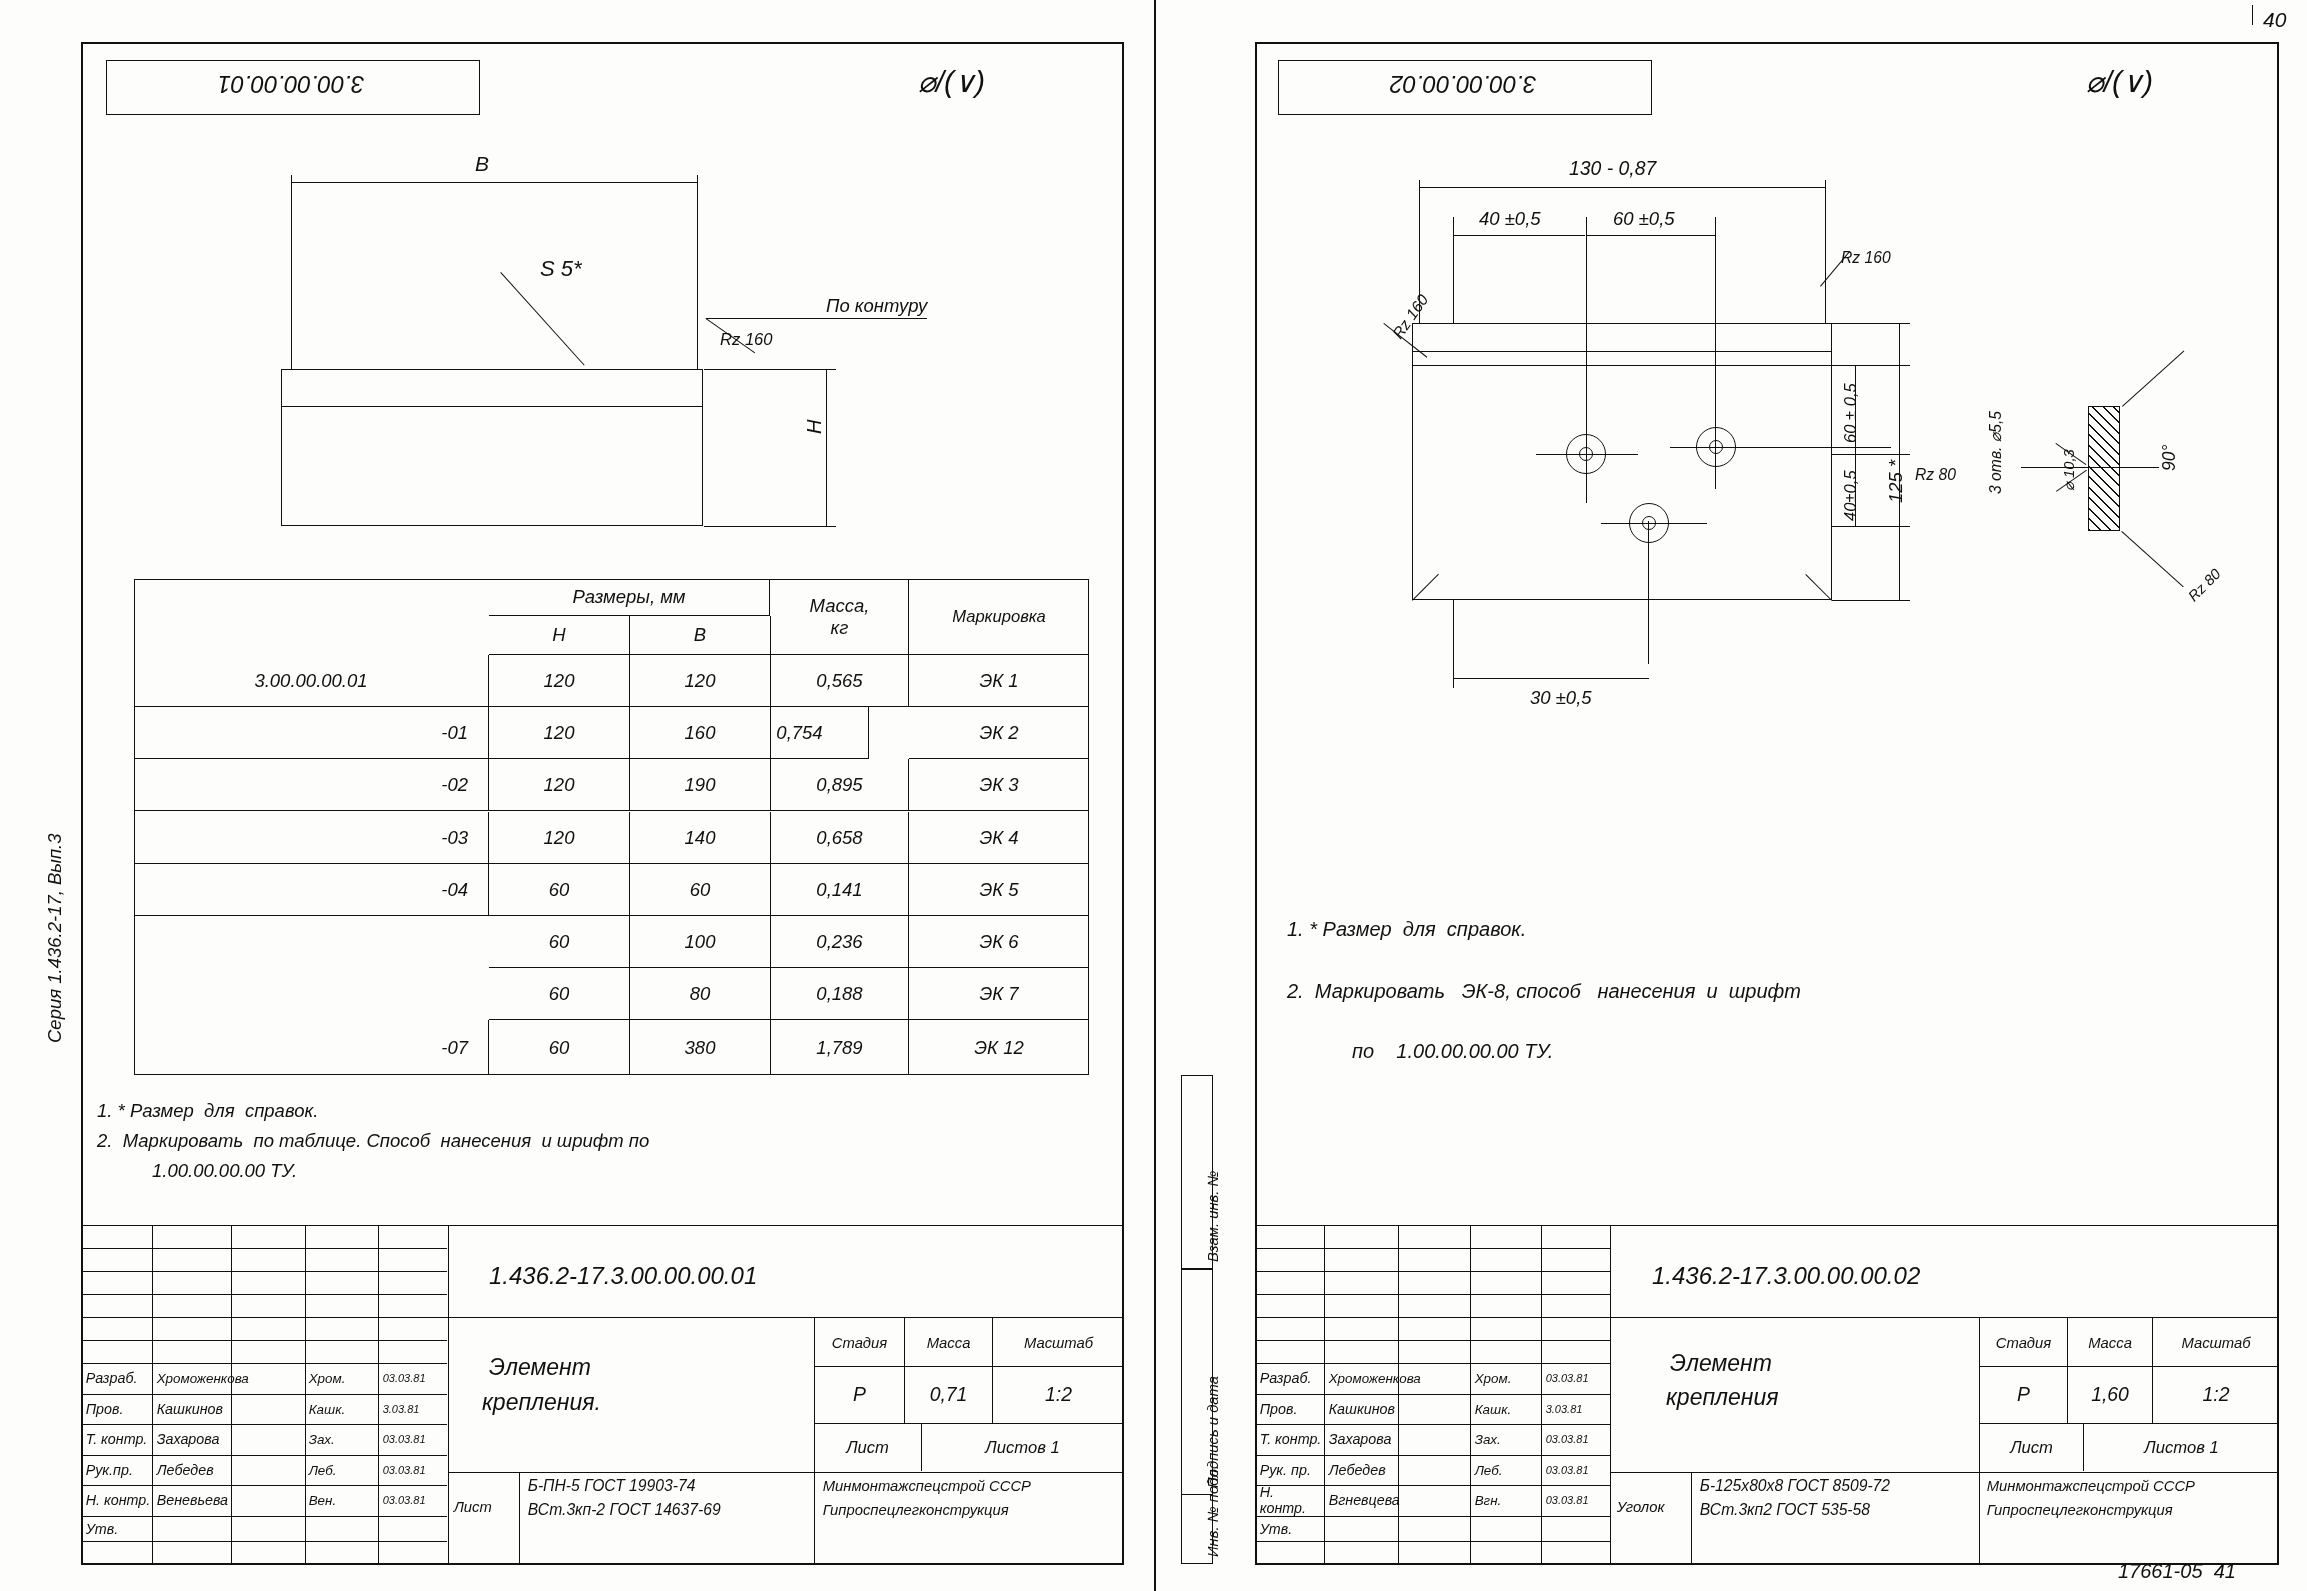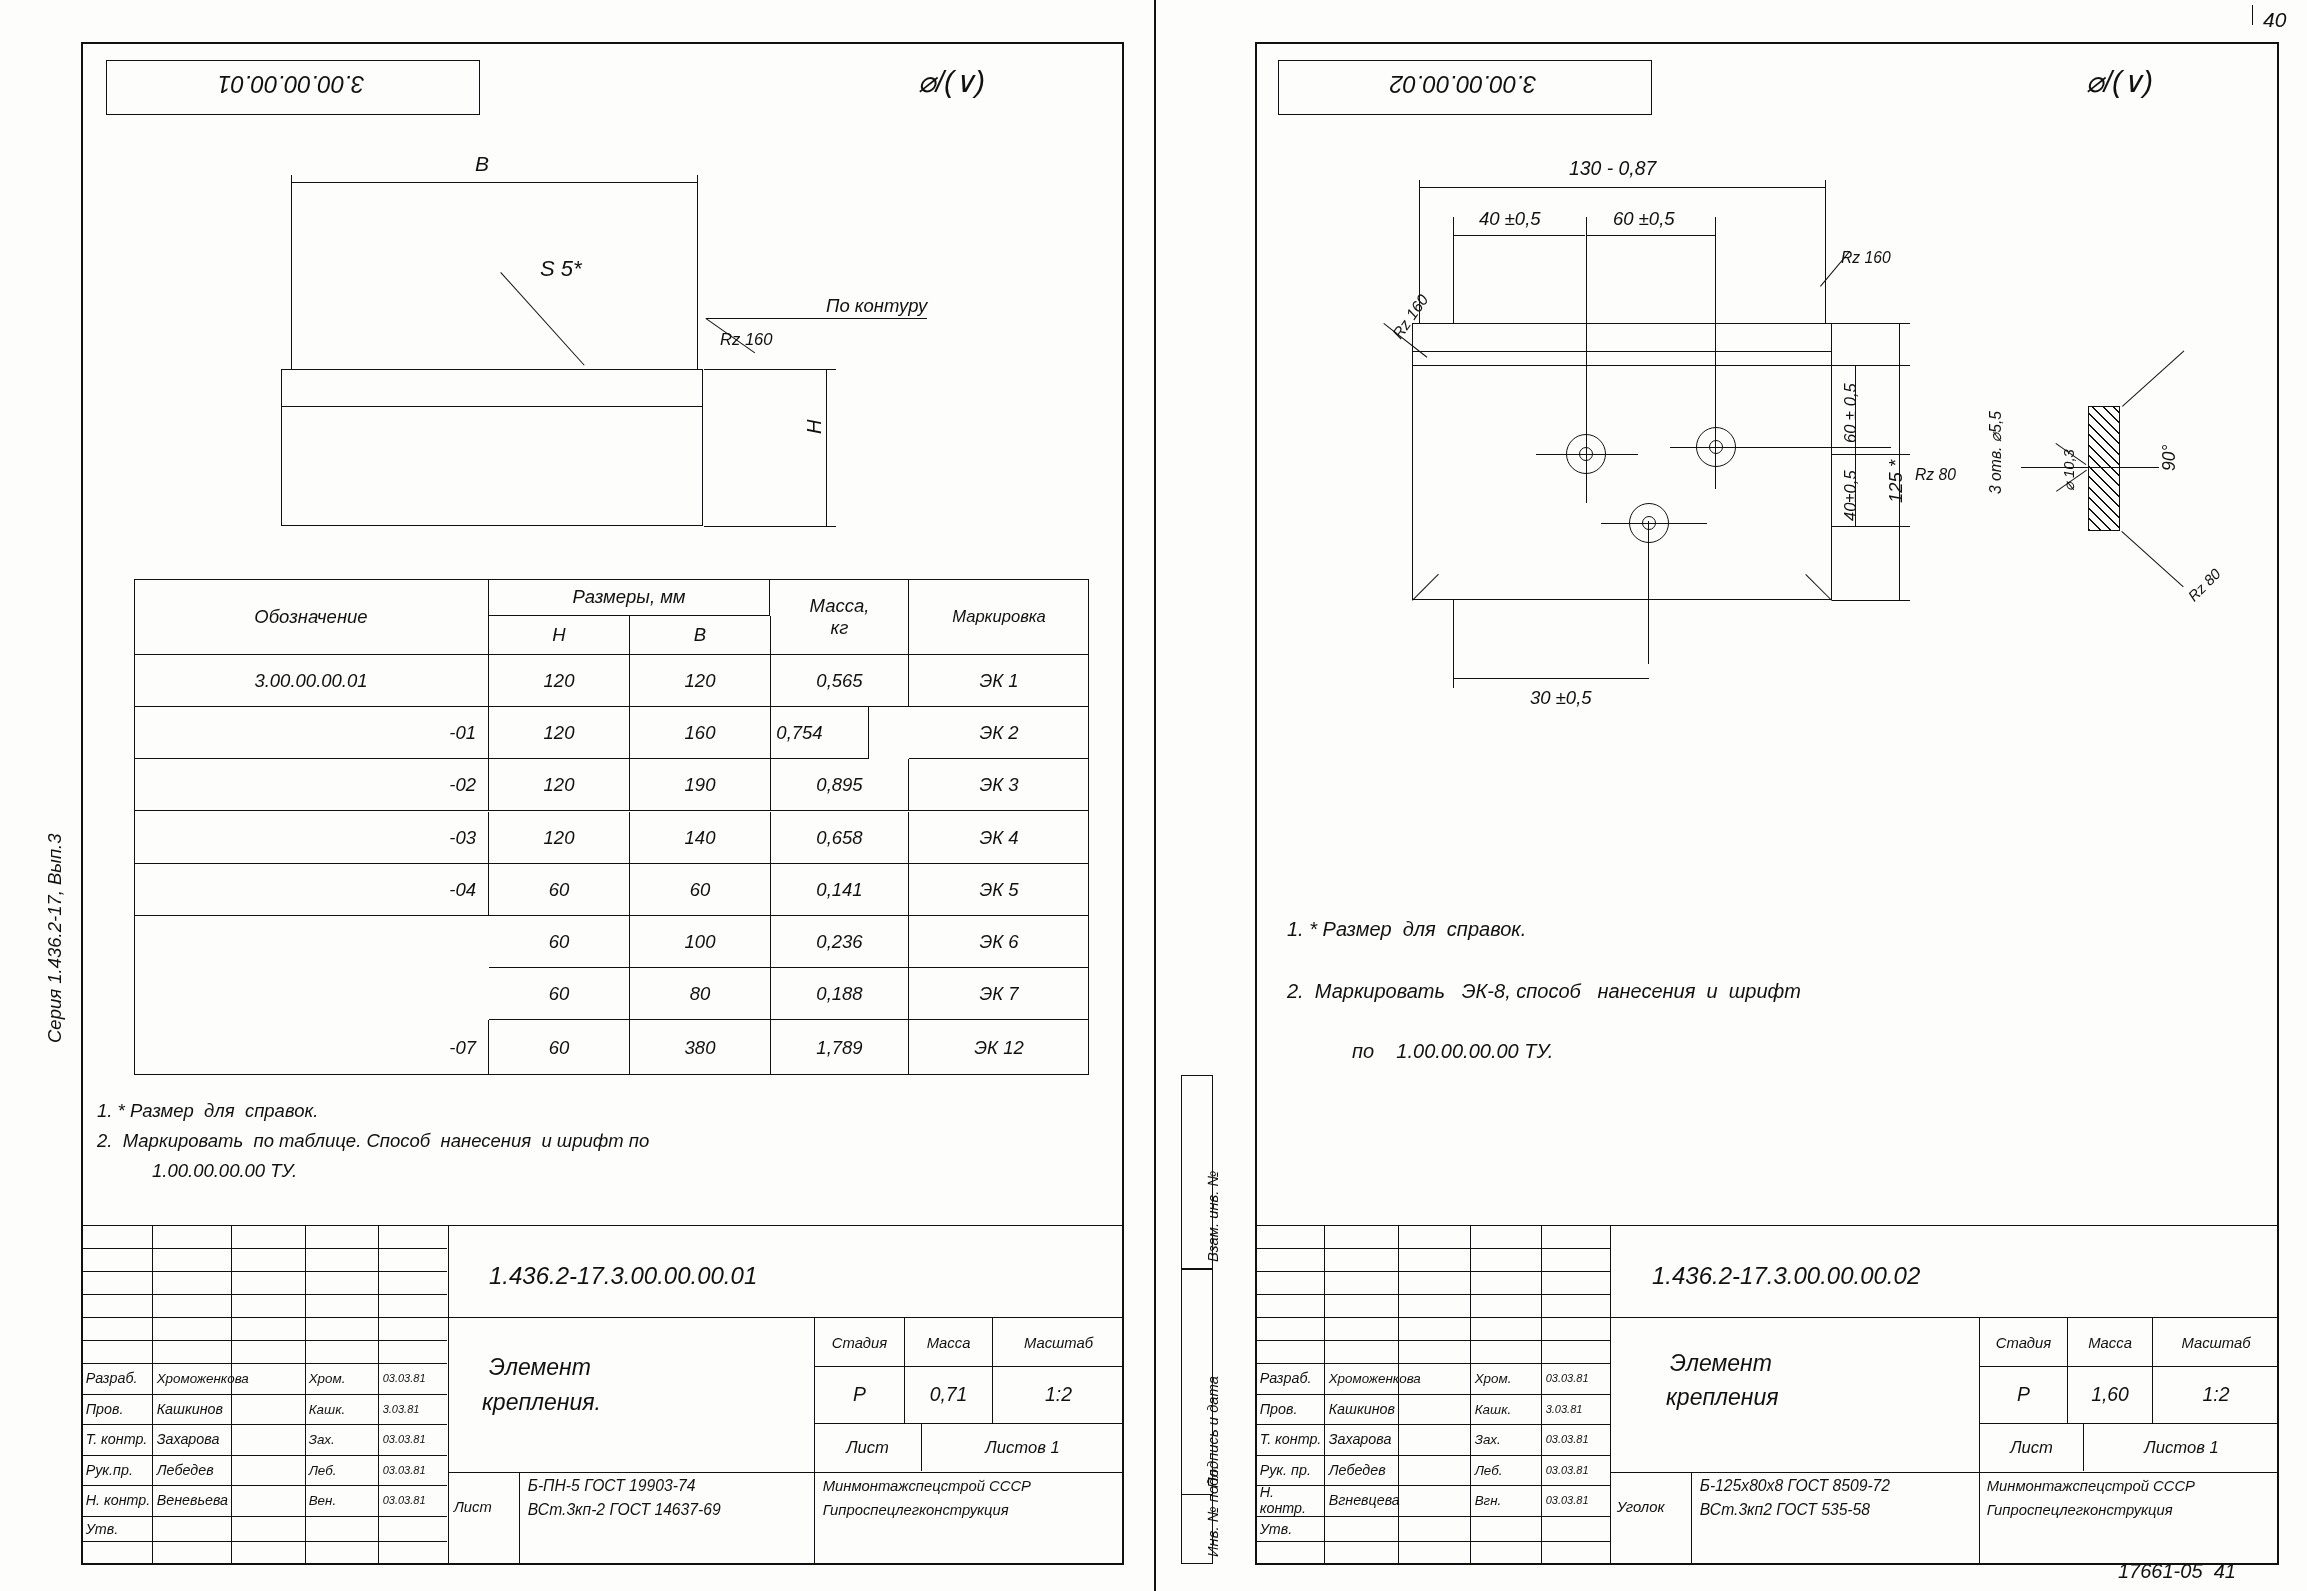--- a/index.html
+++ b/index.html
@@ -14,21 +14,21 @@
   .txt{position:absolute;white-space:pre;font-family:"Liberation Sans", sans-serif;}
   .it{font-style:italic;}
 
   
   .bx{position:absolute;border:1.4px solid #111;box-sizing:border-box;}
   .bx2{position:absolute;border:2.3px solid #111;box-sizing:border-box;}
 
   
   .cell{position:absolute;box-sizing:border-box;border-right:1.4px solid #111;border-bottom:1.4px solid #111;
         display:flex;align-items:center;justify-content:center;font-size:18.5px;font-style:italic;}
-  .cell.r{justify-content:flex-end;padding-right:12px;}
+  .cell.r{justify-content:flex-end;padding-right:20px;}
 
   .sheetcell{position:absolute;box-sizing:border-box;border-right:1.4px solid #111;border-bottom:1.4px solid #111;
         display:flex;align-items:center;font-size:14.8px;font-style:italic;padding-left:3.7px;}
   .sheetcell.c{justify-content:center;padding-left:0;}
 
   .hatch{background:repeating-linear-gradient(45deg,#111 0 1.4px,transparent 1.4px 7.4px);}
 
   .circ{position:absolute;border:1.4px solid #111;border-radius:50%;box-sizing:border-box;}
 </style>
 </head>
@@ -67,21 +67,20 @@
   <div class="ln" style="left:501px;top:272px;width:125px;height:1.4px;transform:rotate(48deg);transform-origin:0 0;"></div>
   <div class="txt it" style="left:540px;top:256px;font-size:22px;">S 5*</div>
 
   <div class="ln h" style="left:706px;top:318px;width:221px;"></div>
   <div class="ln" style="left:706px;top:318px;width:60px;height:1.4px;transform:rotate(35deg);transform-origin:0 0;"></div>
   <div class="txt it" style="left:826px;top:295px;font-size:18.5px;">По контуру</div>
   <div class="txt it" style="left:720px;top:330px;font-size:16.6px;">Rz 160</div>
 
   <div class="bx" style="left:134px;top:579px;width:955px;height:496px;"></div>
 
-  <div class="cell" style="left:134px;top:579px;width:355px;height:76px;border-bottom:1.4px solid #111;">Обозначение</div>
   <div class="cell" style="left:489px;top:579px;width:281px;height:37px;">Размеры, мм</div>
   <div class="cell" style="left:489px;top:616px;width:141px;height:39px;">Н</div>
   <div class="cell" style="left:630px;top:616px;width:141px;height:39px;">В</div>
   <div class="cell" style="left:771px;top:579px;width:138px;height:76px;flex-direction:column;justify-content:center;">
     <span>Масса,</span>
     <span>кг</span>
   </div>
   <div class="cell" style="left:909px;top:579px;width:180px;height:76px;border-right:none;font-size:16.6px;">Маркировка</div>
 
   <div class="cell" style="left:134px;top:655px;width:355px;height:52px;">3.00.00.00.01</div>

